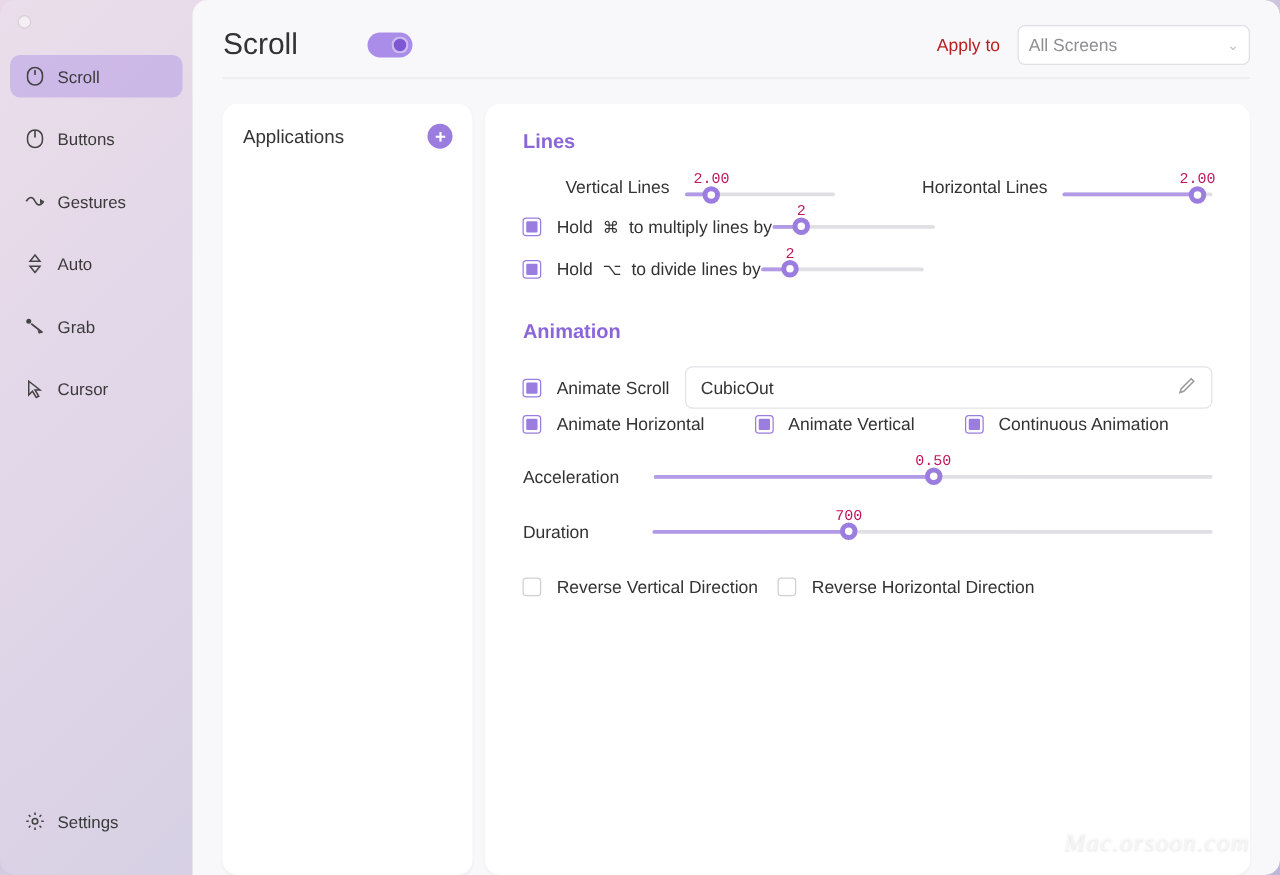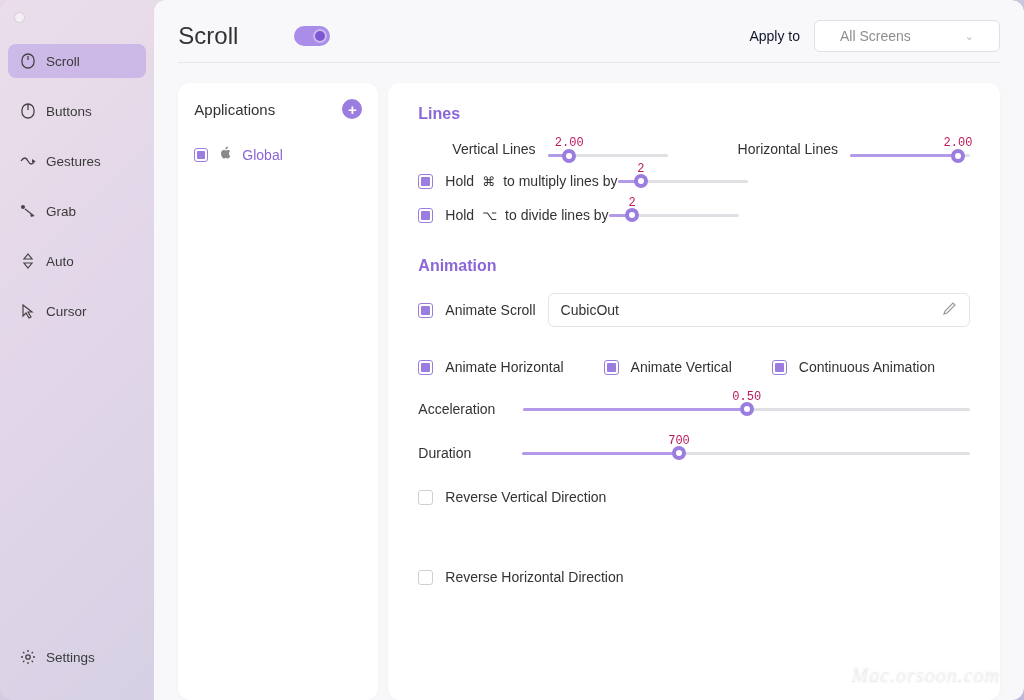--- a/index.html
+++ b/index.html
@@ -13,22 +13,22 @@
 .sidebar-item .ic { width: 16px; height: 16px; display: flex; align-items: center; justify-content: center; }
 .sidebar-spacer { flex: 1; }
 
 .main { flex: 1; background: #f8f7fa; border-top-left-radius: 12px; border-top-right-radius: 12px; padding: 20px 24px 0 24px; display: flex; flex-direction: column; }
 .header { display: flex; align-items: center; justify-content: space-between; margin-bottom: 10px; }
 .title-wrap { display: flex; align-items: center; gap: 56px; }
 .page-title { font-size: 24px; font-weight: 500; color: #333; }
 .toggle { width: 36px; height: 20px; background: #a98de8; border-radius: 20px; position: relative; cursor: pointer; }
 .toggle::after { content: ''; position: absolute; right: 3px; top: 3px; width: 14px; height: 14px; border-radius: 50%; background: #7e57d4; box-shadow: 0 0 0 2px rgba(255,255,255,0.6) inset; }
 .apply-wrap { display: flex; align-items: center; gap: 14px; }
-.apply-label { font-size: 14px; color: #0f172a; }
-.apply-select { width: 186px; height: 32px; border: 1px solid #e0e0e4; border-radius: 6px; background: #fff; display: flex; align-items: center; justify-content: space-between; padding: 0 25px; color: #8e8e92; font-size: 14px; cursor: pointer; }
+.apply-label { font-size: 14px; color: #b91c1c; }
+.apply-select { width: 186px; height: 32px; border: 1px solid #e0e0e4; border-radius: 6px; background: #fff; display: flex; align-items: center; justify-content: space-between; padding: 0 8px; color: #8e8e92; font-size: 14px; cursor: pointer; }
 .chev { color: #bbb; font-size: 11px; }
 
 .divider { height: 1px; background: #e8e8ec; margin-bottom: 20px; }
 
 .columns { display: flex; gap: 10px; flex: 1; min-height: 0; }
 .card { background: #fff; border-radius: 12px; box-shadow: 0 1px 3px rgba(0,0,0,0.04); }
 .apps-card { width: 200px; padding: 16px; }
 .apps-header { display: flex; align-items: center; justify-content: space-between; margin-bottom: 26px; }
 .apps-title { font-size: 15px; color: #333; }
 .add-btn { width: 20px; height: 20px; border-radius: 50%; background: #9b7de0; color: #fff; display: flex; align-items: center; justify-content: center; font-size: 15px; font-weight: 700; cursor: pointer; }
@@ -54,34 +54,34 @@
 .chkbox { width: 15px; height: 15px; border: 1.5px solid #9b7de0; border-radius: 3px; position: relative; cursor: pointer; flex-shrink: 0; }
 .chkbox.on::after { content: ''; position: absolute; inset: 2px; background: #9b7de0; border-radius: 1px; }
 .chkbox.off { border-color: #cfcfd4; }
 .chkrow-label { font-size: 14px; color: #333; display: flex; align-items: center; gap: 8px; }
 .key-sym { display: inline-block; font-size: 13px; }
 
 .hold-row { display: flex; align-items: center; justify-content: flex-start; margin-bottom: 18px; }
 .hold-left { display: flex; align-items: center; gap: 12px; }
 .mini-slider { width: 130px; position: relative; }
 
-.animate-line { display: flex; align-items: center; gap: 12px; margin-bottom: 32px; }
+.animate-line { display: flex; align-items: center; gap: 12px; margin-bottom: 4px; }
 .animate-input { flex: 1; height: 34px; border: 1px solid #e4e4e8; border-radius: 6px; padding: 0 12px; display: flex; align-items: center; justify-content: space-between; cursor: pointer; }
 .animate-input span { color: #333; font-size: 14px; }
 .pencil { color: #999; }
 
 .triple { display: flex; gap: 40px; margin-bottom: 26px; }
 
 .big-slider-row { margin-bottom: 28px; }
 .big-slider-row .lbl { font-size: 14px; color: #333; margin-bottom: 0; }
 .big-slider-layout { display: flex; align-items: center; gap: 28px; }
 .big-slider { flex: 1; position: relative; }
 .endlabels { display: flex; justify-content: space-between; font-size: 12px; color: #888; margin-top: 6px; }
 
-.rev-row { display: flex; gap: 44px; flex-direction: column; }
+.rev-row { display: flex; gap: 16px; }
 
 .watermark { position: absolute; right: 24px; bottom: 14px; font-size: 20px; font-style: italic; color: rgba(255,255,255,0.55); letter-spacing: 1px; font-family: Georgia, serif; text-shadow: 0 1px 2px rgba(0,0,0,0.15); pointer-events: none; margin-left: 40px; }
 </style>
 </head>
 <body>
 
 <div class="window">
   <div class="traffic-light"></div>
 
   <div class="sidebar">
@@ -107,36 +107,36 @@
       <span class="ic">
         <svg width="16" height="14" viewBox="0 0 16 14">
             <path d="M1 7 Q5 1 8 7 T15 7" fill="none" stroke="#444" stroke-width="1.3"></path>
             <polygon points="15,7 12,5 12,9" fill="#444"></polygon>
           </svg>
       </span>
       <span>Gestures</span>
     </div>
     <div class="sidebar-item">
       <span class="ic">
+        <svg width="14" height="16" viewBox="0 0 14 16">
+            <polygon points="7,1 11,6 3,6" fill="none" stroke="#444" stroke-width="1.2"></polygon>
+            <polygon points="7,15 11,10 3,10" fill="none" stroke="#444" stroke-width="1.2"></polygon>
+          </svg>
+      </span>
+      <span>Auto</span>
+    </div>
+    <div class="sidebar-item">
+      <span class="ic">
         <svg width="16" height="14" viewBox="0 0 16 14">
             <circle cx="3" cy="3" r="2" fill="#444"></circle>
             <path d="M5 5 L14 12" stroke="#444" stroke-width="1.3"></path>
             <polygon points="14,12 10,10 11,13" fill="#444"></polygon>
           </svg>
       </span>
       <span>Grab</span>
-    </div>
-    <div class="sidebar-item">
-      <span class="ic">
-        <svg width="14" height="16" viewBox="0 0 14 16">
-            <polygon points="7,1 11,6 3,6" fill="none" stroke="#444" stroke-width="1.2"></polygon>
-            <polygon points="7,15 11,10 3,10" fill="none" stroke="#444" stroke-width="1.2"></polygon>
-          </svg>
-      </span>
-      <span>Auto</span>
     </div>
     <div class="sidebar-item">
       <span class="ic">
         <svg width="14" height="16" viewBox="0 0 14 16">
             <path d="M2 2 L2 13 L5 10 L8 15 L10 14 L7 9 L11 9 Z" fill="none" stroke="#444" stroke-width="1.2"></path>
           </svg>
       </span>
       <span>Cursor</span>
     </div>
 
@@ -169,29 +169,20 @@
     </div>
     <div class="divider"></div>
 
     <div class="columns">
 
       <div class="card apps-card">
         <div class="apps-header">
           <div class="apps-title">Applications</div>
           <div class="add-btn">+</div>
         </div>
-        <div class="app-row">
-          <span class="chk"></span>
-          <span class="apple-ic">
-            <svg width="14" height="16" viewBox="0 0 14 16">
-                <path fill="#8a8a8e" d="M11 8.5c0-1.6 1.3-2.4 1.3-2.4s-.8-1.1-2.1-1.1c-1 0-1.6.6-2.2.6s-1.2-.6-2.1-.6C4.3 5 3 6.2 3 8.4c0 2.6 1.9 5.2 3 5.2.6 0 1-.5 1.9-.5s1.2.5 1.9.5c1.1 0 2.5-2.4 2.5-2.4s-1.3-.6-1.3-2.7zM9.2 3.8c.5-.6.8-1.4.7-2.2-.7.1-1.4.5-1.9 1-.4.5-.8 1.3-.7 2 .8.1 1.5-.3 1.9-.8z"></path>
-              </svg>
-          </span>
-          <span>Global</span>
-        </div>
       </div>
 
       <div class="card settings-card">
 
         <div class="sec-title">Lines</div>
 
         <div class="row2">
           <div class="slot">
             <span class="slot-label">Vertical Lines</span>
             <div class="slider-wrap">

